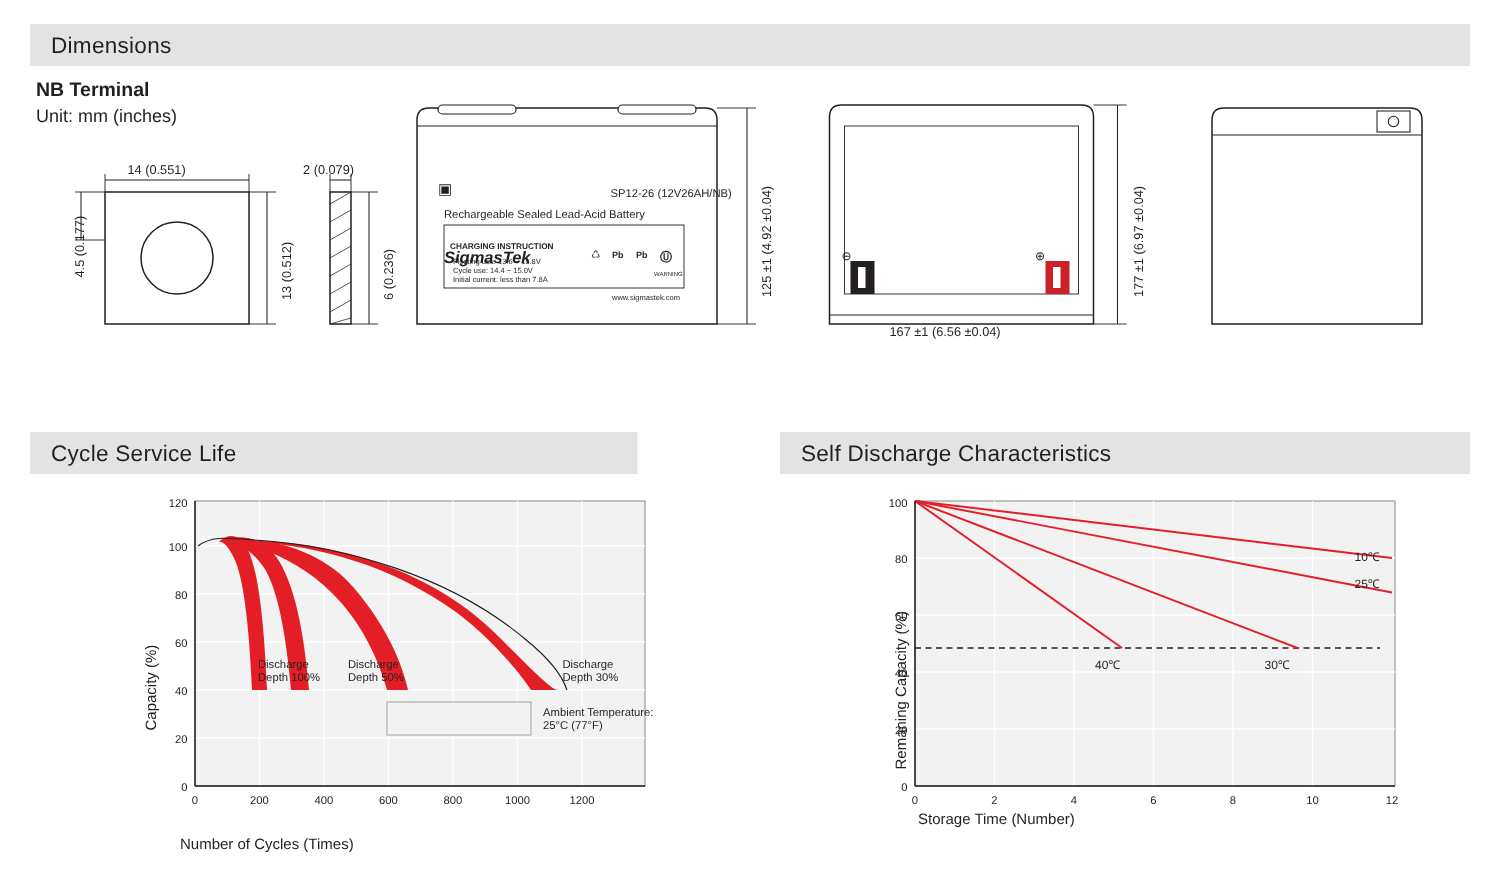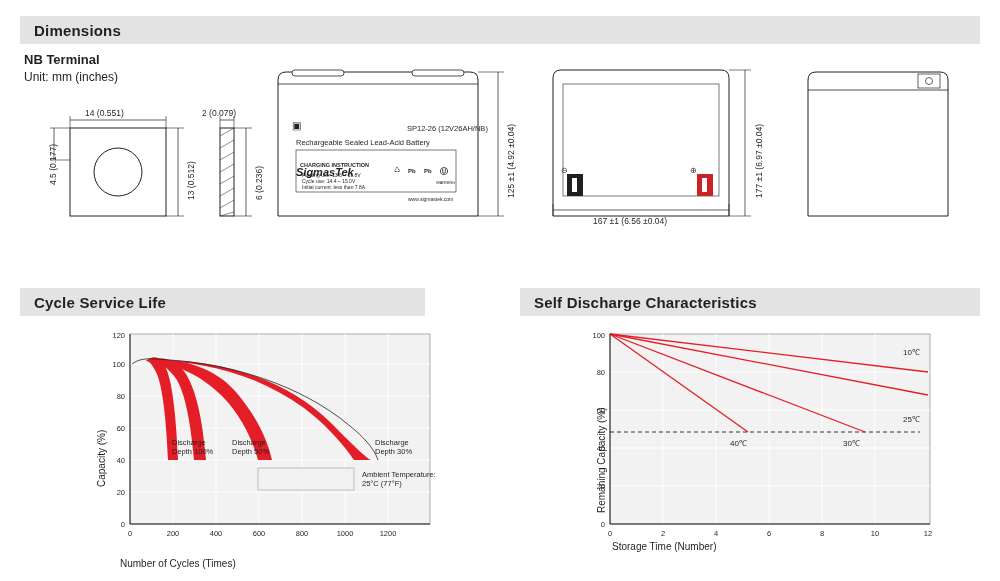--- a/index.html
+++ b/index.html
@@ -15,21 +15,21 @@
     position:absolute;
     background:#e3e3e3;
     height:28px;
     display:flex;
     align-items:center;
     padding-left:14px;
     box-sizing:border-box;
   }
   .section-header .title{
     font-size:15px;
-    font-weight:bold;
+    font-weight:normal;
     letter-spacing:.2px;
     color:#231f20;
   }
   #dimensions-header{left:20px;top:16px;width:960px;}
   #cycle-header{left:20px;top:288px;width:405px;}
   #self-header{left:520px;top:288px;width:460px;}
 
   .sub-title{
     position:absolute;
     font-size:13px;
@@ -289,18 +289,18 @@
       <text x="90" y="214">0</text>
       <text x="143" y="214">2</text>
       <text x="196" y="214">4</text>
       <text x="249" y="214">6</text>
       <text x="302" y="214">8</text>
       <text x="355" y="214">10</text>
       <text x="408" y="214">12</text>
     </g>
   </svg>
 </div>
-<div style="position:absolute;left:903px;top:346px;font-size:8px;">10℃</div>
-<div style="position:absolute;left:903px;top:383px;font-size:8px;margin-top:30px;">25℃</div>
+<div style="position:absolute;left:903px;top:365px;font-size:8px;">10℃</div>
+<div style="position:absolute;left:903px;top:383px;font-size:8px;">25℃</div>
 <div style="position:absolute;left:730px;top:437px;font-size:8px;">40℃</div>
 <div style="position:absolute;left:843px;top:437px;font-size:8px;">30℃</div>
 <div style="position:absolute;left:596px;top:513px;font-size:10px;transform:rotate(-90deg);transform-origin:left top;">Remaning Capacity (%)</div>
 <div style="position:absolute;left:612px;top:541px;font-size:10px;">Storage Time (Number)</div>
 
 </body></html>

